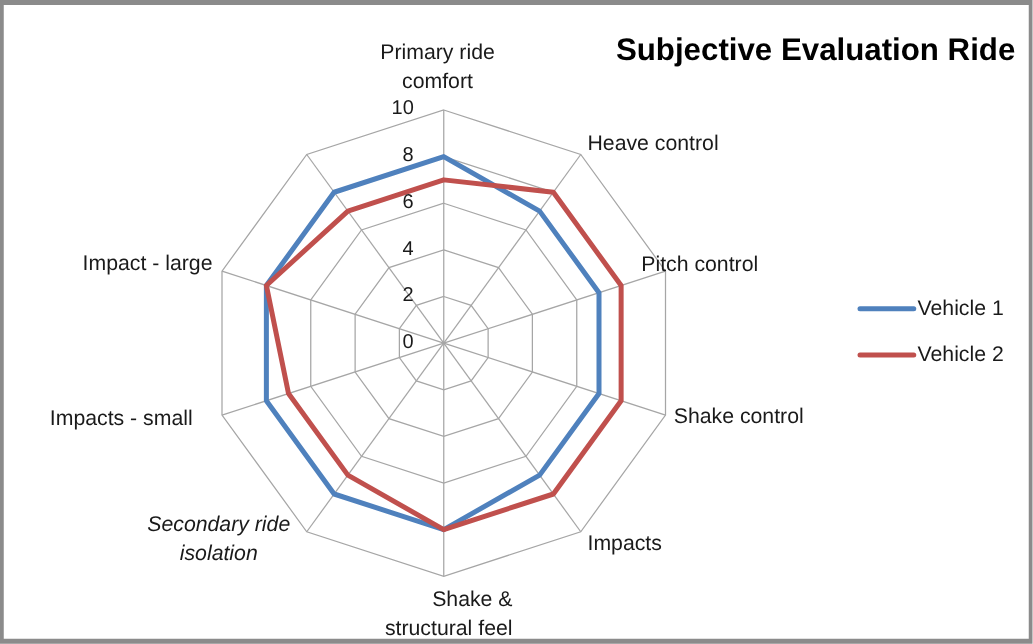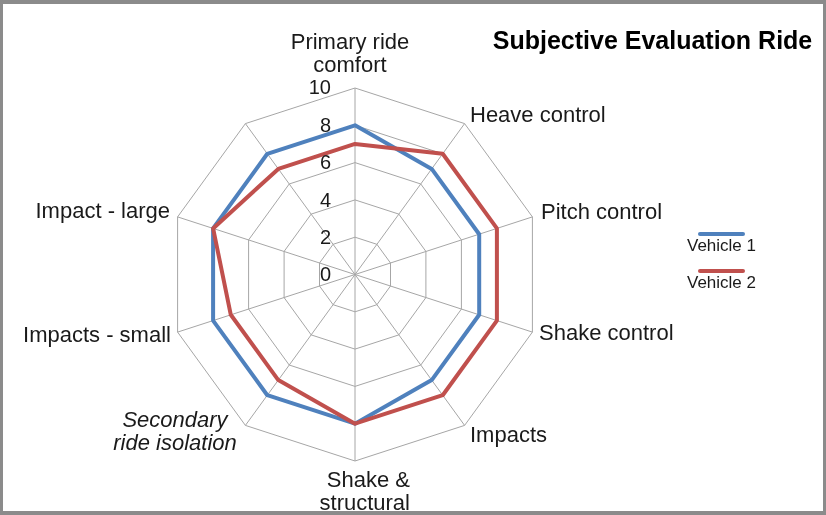--- a/index.html
+++ b/index.html
@@ -1,34 +1,34 @@
 <!DOCTYPE html>
 <html><head>
 <meta charset="utf-8">
 <style>
   html,body{margin:0;padding:0;}
   body{width:826px;height:515px;background:#fff;font-family:"Liberation Sans",sans-serif;}
   .frame{position:relative;width:820px;height:508px;border:3px solid #8B8B8B;border-top-width:4px;border-bottom-width:4px;background:#fff;overflow:hidden;box-sizing:border-box;width:826px;height:515px;}
   #radar-svg{position:absolute;left:0;top:0;}
   .title{position:absolute;left:462px;top:20px;width:375px;text-align:center;font-size:25px;font-weight:bold;color:#000;line-height:33px;}
-  .cat{position:absolute;font-size:22px;color:#1a1a1a;line-height:23px;}
+  .cat{position:absolute;font-size:17px;color:#1a1a1a;line-height:23px;}
   .c0{left:272px;top:26px;width:150px;text-align:center;}
   .c1{left:467px;top:99px;width:160px;text-align:left;}
-  .c2{left:538px;top:196px;width:160px;text-align:left;}
+  .c2{left:510px;top:196px;width:160px;text-align:left;}
   .c3{left:536px;top:317px;width:160px;text-align:left;}
   .c4{left:467px;top:419px;width:160px;text-align:left;}
   .c5{left:287px;top:464px;width:120px;text-align:right;}
   .c6{left:107px;top:404px;width:130px;text-align:center;font-style:italic;}
   .c7{left:20px;top:319px;width:148px;text-align:center;}
   .c8{left:19px;top:195px;width:148px;text-align:right;}
   .c9{left:95px;top:97px;width:140px;text-align:right;}
-  .tick{position:absolute;left:263px;width:65px;text-align:right;font-size:20px;color:#1a1a1a;line-height:24px;}
+  .tick{position:absolute;left:263px;width:65px;text-align:right;font-size:16px;color:#1a1a1a;line-height:24px;}
   .t10{top:71px;}.t8{top:109px;}.t6{top:146px;}.t4{top:184px;}.t2{top:221px;}.t0{top:258px;}
   .legend{position:absolute;left:683px;top:228px;}
-  .legend-item{display:flex;align-items:center;height:30px;margin-bottom:7px;cursor:default;flex-direction:column;}
+  .legend-item{display:flex;align-items:center;height:30px;margin-bottom:7px;cursor:default;}
   .swatch{display:inline-block;width:47px;height:4px;border-radius:2px;flex:none;}
   .legend-label{font-size:17px;color:#1a1a1a;margin-left:1px;}
 </style>
 </head>
 <body>
 
 <div class="frame">
 
   <svg id="radar-svg" width="826" height="515">
       <polygon points="352.0,233.2 373.9,240.3 387.5,259.0 387.5,282.0 373.9,300.7 352.0,307.8 330.1,300.7 316.5,282.0 316.5,259.0 330.1,240.3" fill="none" stroke="#A6A6A6" stroke-width="1"></polygon>

